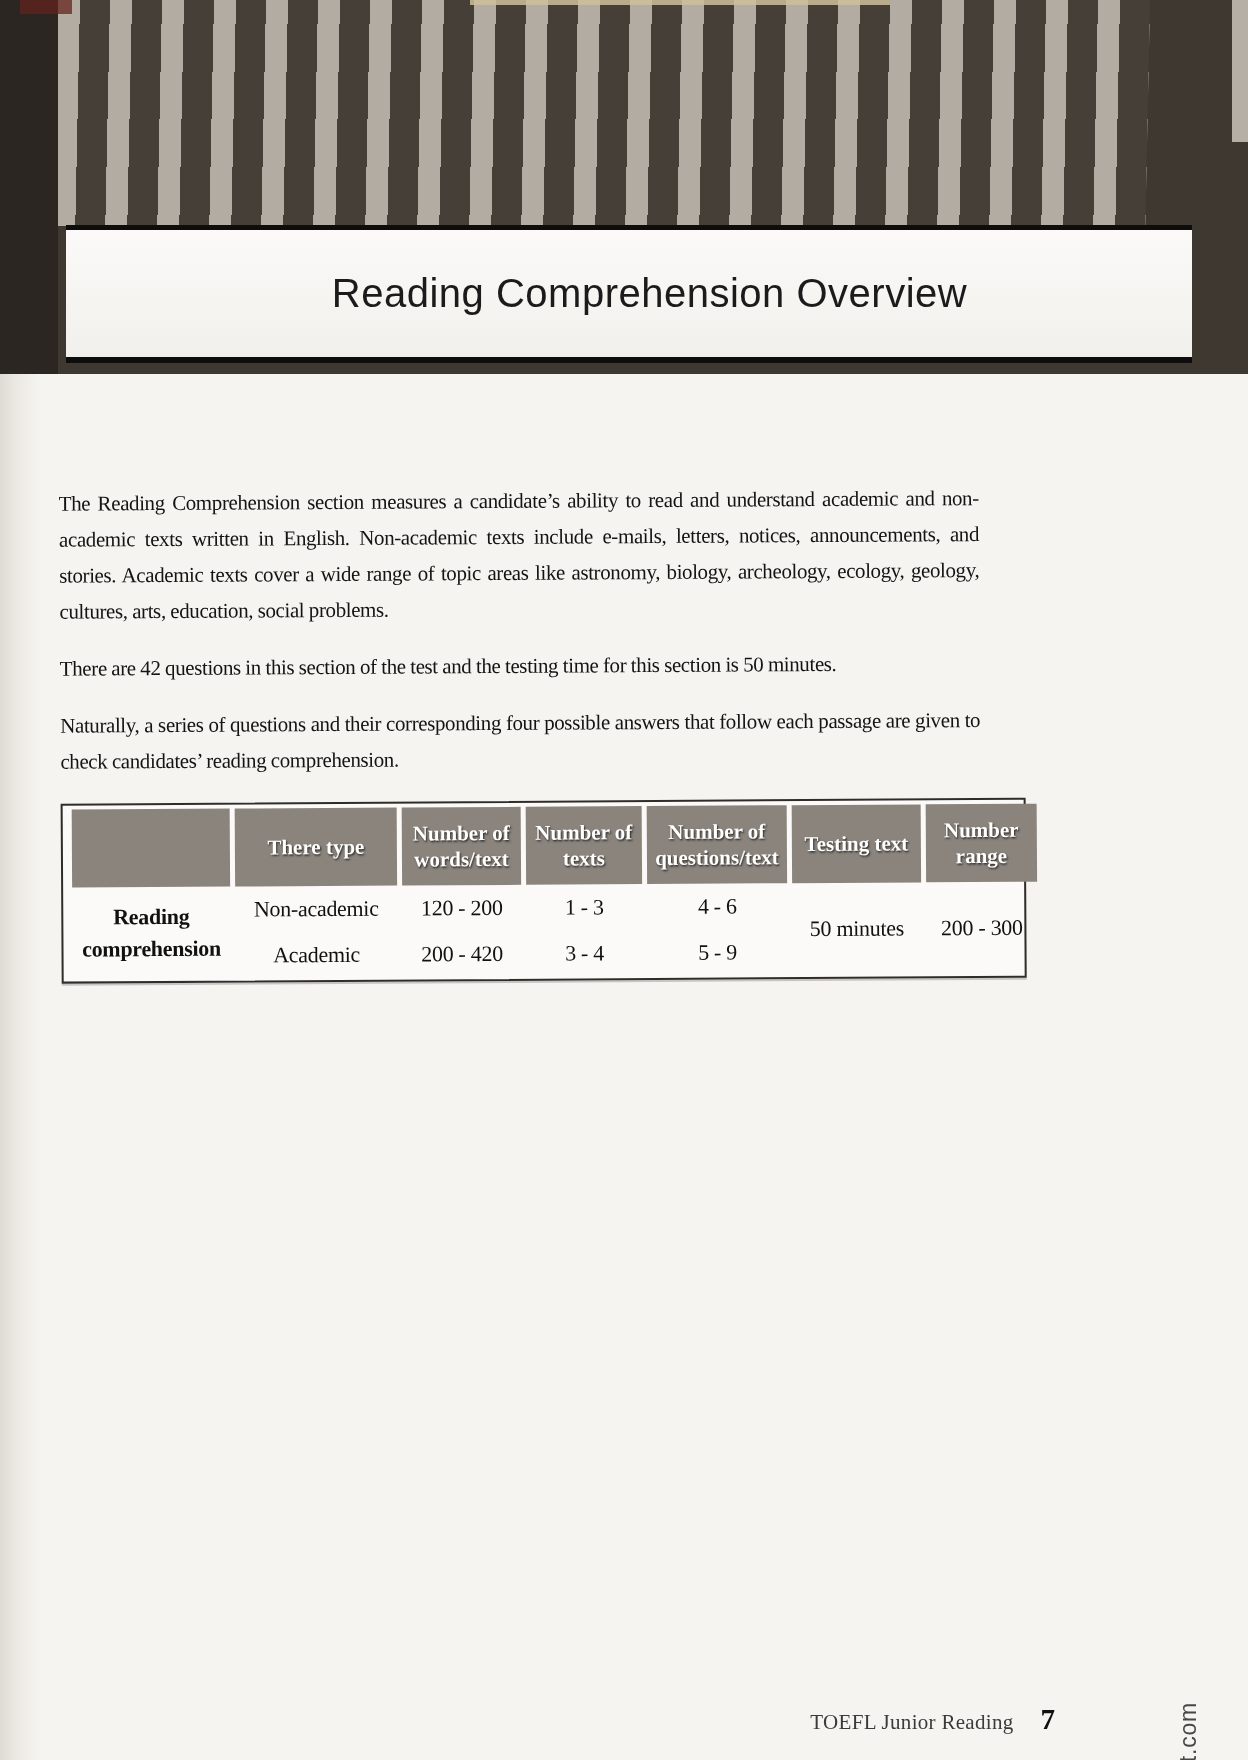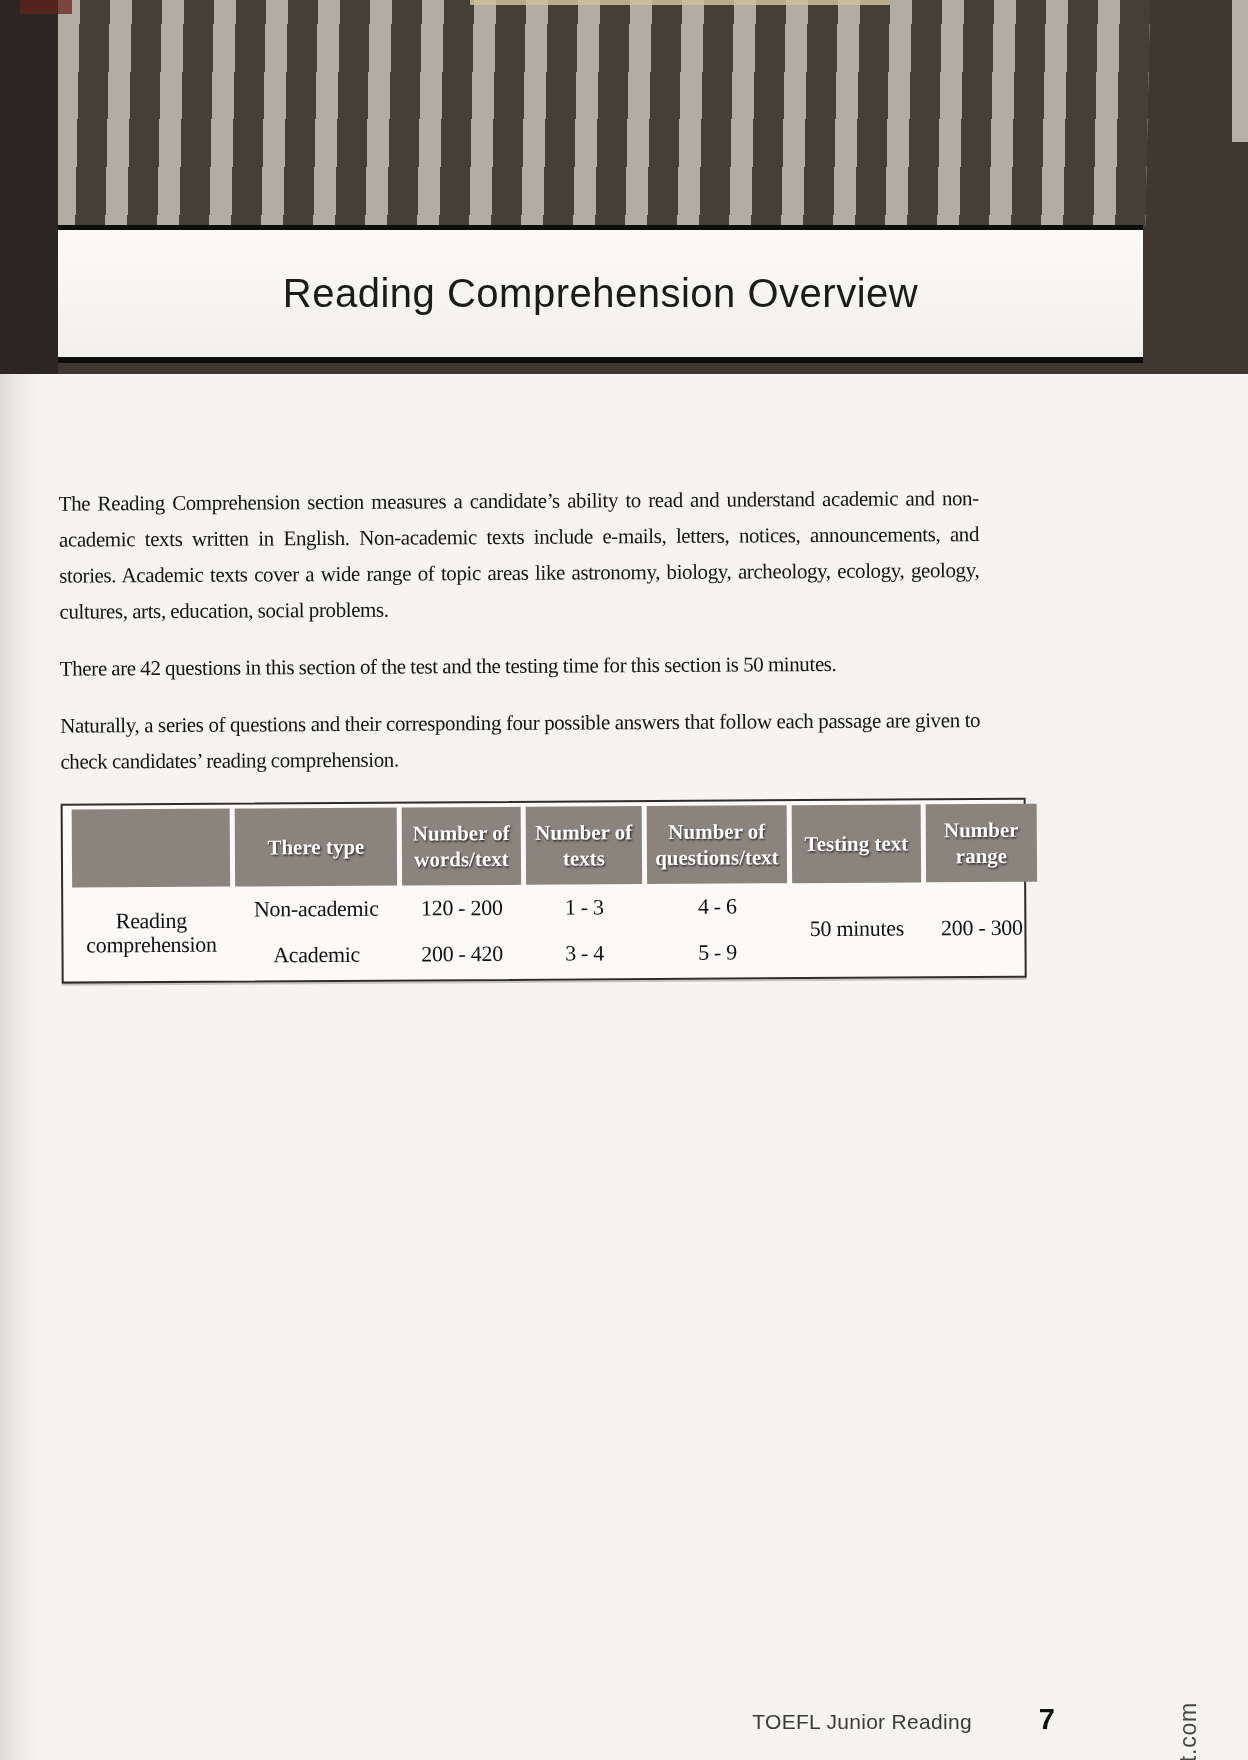--- a/index.html
+++ b/index.html
@@ -41,25 +41,25 @@
   }
   .stripes {
     position: absolute; left: 58px; top: 0; width: 1092px; height: 226px;
     background: repeating-linear-gradient(90deg,
       #b2aca3 0px, #b2aca3 22px,
       #453f38 22px, #453f38 52px);
     transform: skewX(-1.2deg);
     transform-origin: top left;
   }
   .title-banner {
-    position: absolute; left: 58px; top: 225px; width: 1085px; height: 127px;
+    position: absolute; left: 66px; top: 225px; width: 1085px; height: 127px;
     background: linear-gradient(180deg, #fbfaf8 0%, #f2f0ec 100%);
     border-top: 5px solid #0d0d0d;
     border-bottom: 6px solid #0d0d0d;
-    display: flex; align-items: center; justify-content: center;
+    display: flex; align-items: center; justify-content: center; padding-left: 41px;
   }
   .title-banner h1 {
     margin: 0;
     font-family: "Liberation Sans", sans-serif;
     font-size: 40px; font-weight: 400;
     letter-spacing: 0.5px;
     color: #1b1b1b;
   }
 
   
@@ -111,40 +111,39 @@
   }
   table.overview td {
     font-size: 22px;
     color: #111;
     height: 42px;
     vertical-align: middle;
     text-align: center;
     padding: 2px 4px;
     letter-spacing: -0.3px;
   }
-  td.row-label { text-align: left; padding-left: 12px; line-height: 24px; }
+  td.row-label { text-align: left; padding-left: 12px; line-height: 32px; font-weight: bold; }
   td.text-type { text-align: left; padding-left: 10px; }
 
   
   .side-url {
     position: absolute;
     right: 46px; bottom: 58px;
     transform: rotate(-90deg);
     transform-origin: bottom right;
     font-family: "Liberation Sans", sans-serif;
     font-size: 23px;
     letter-spacing: 0.8px;
     color: #474747;
     white-space: nowrap;
   }
   .footer {
     position: absolute; right: 193px; bottom: 24px;
     display: flex; align-items: baseline;
-    font-family: Liberation Sans, sans-serif;
-    gap: 40px;
+    font-family: Liberation Serif, serif;
   }
   .footer .book { font-size: 21px; color: #3a3a3a; letter-spacing: 0.3px; }
   .footer .pagenum { font-size: 29px; font-weight: bold; color: #101010; margin-left: 27px; }
 </style>
 </head>
 <body>
 
 <div class="header-band">
   <div class="stripes"></div>
   <div class="header-left-margin"></div>

